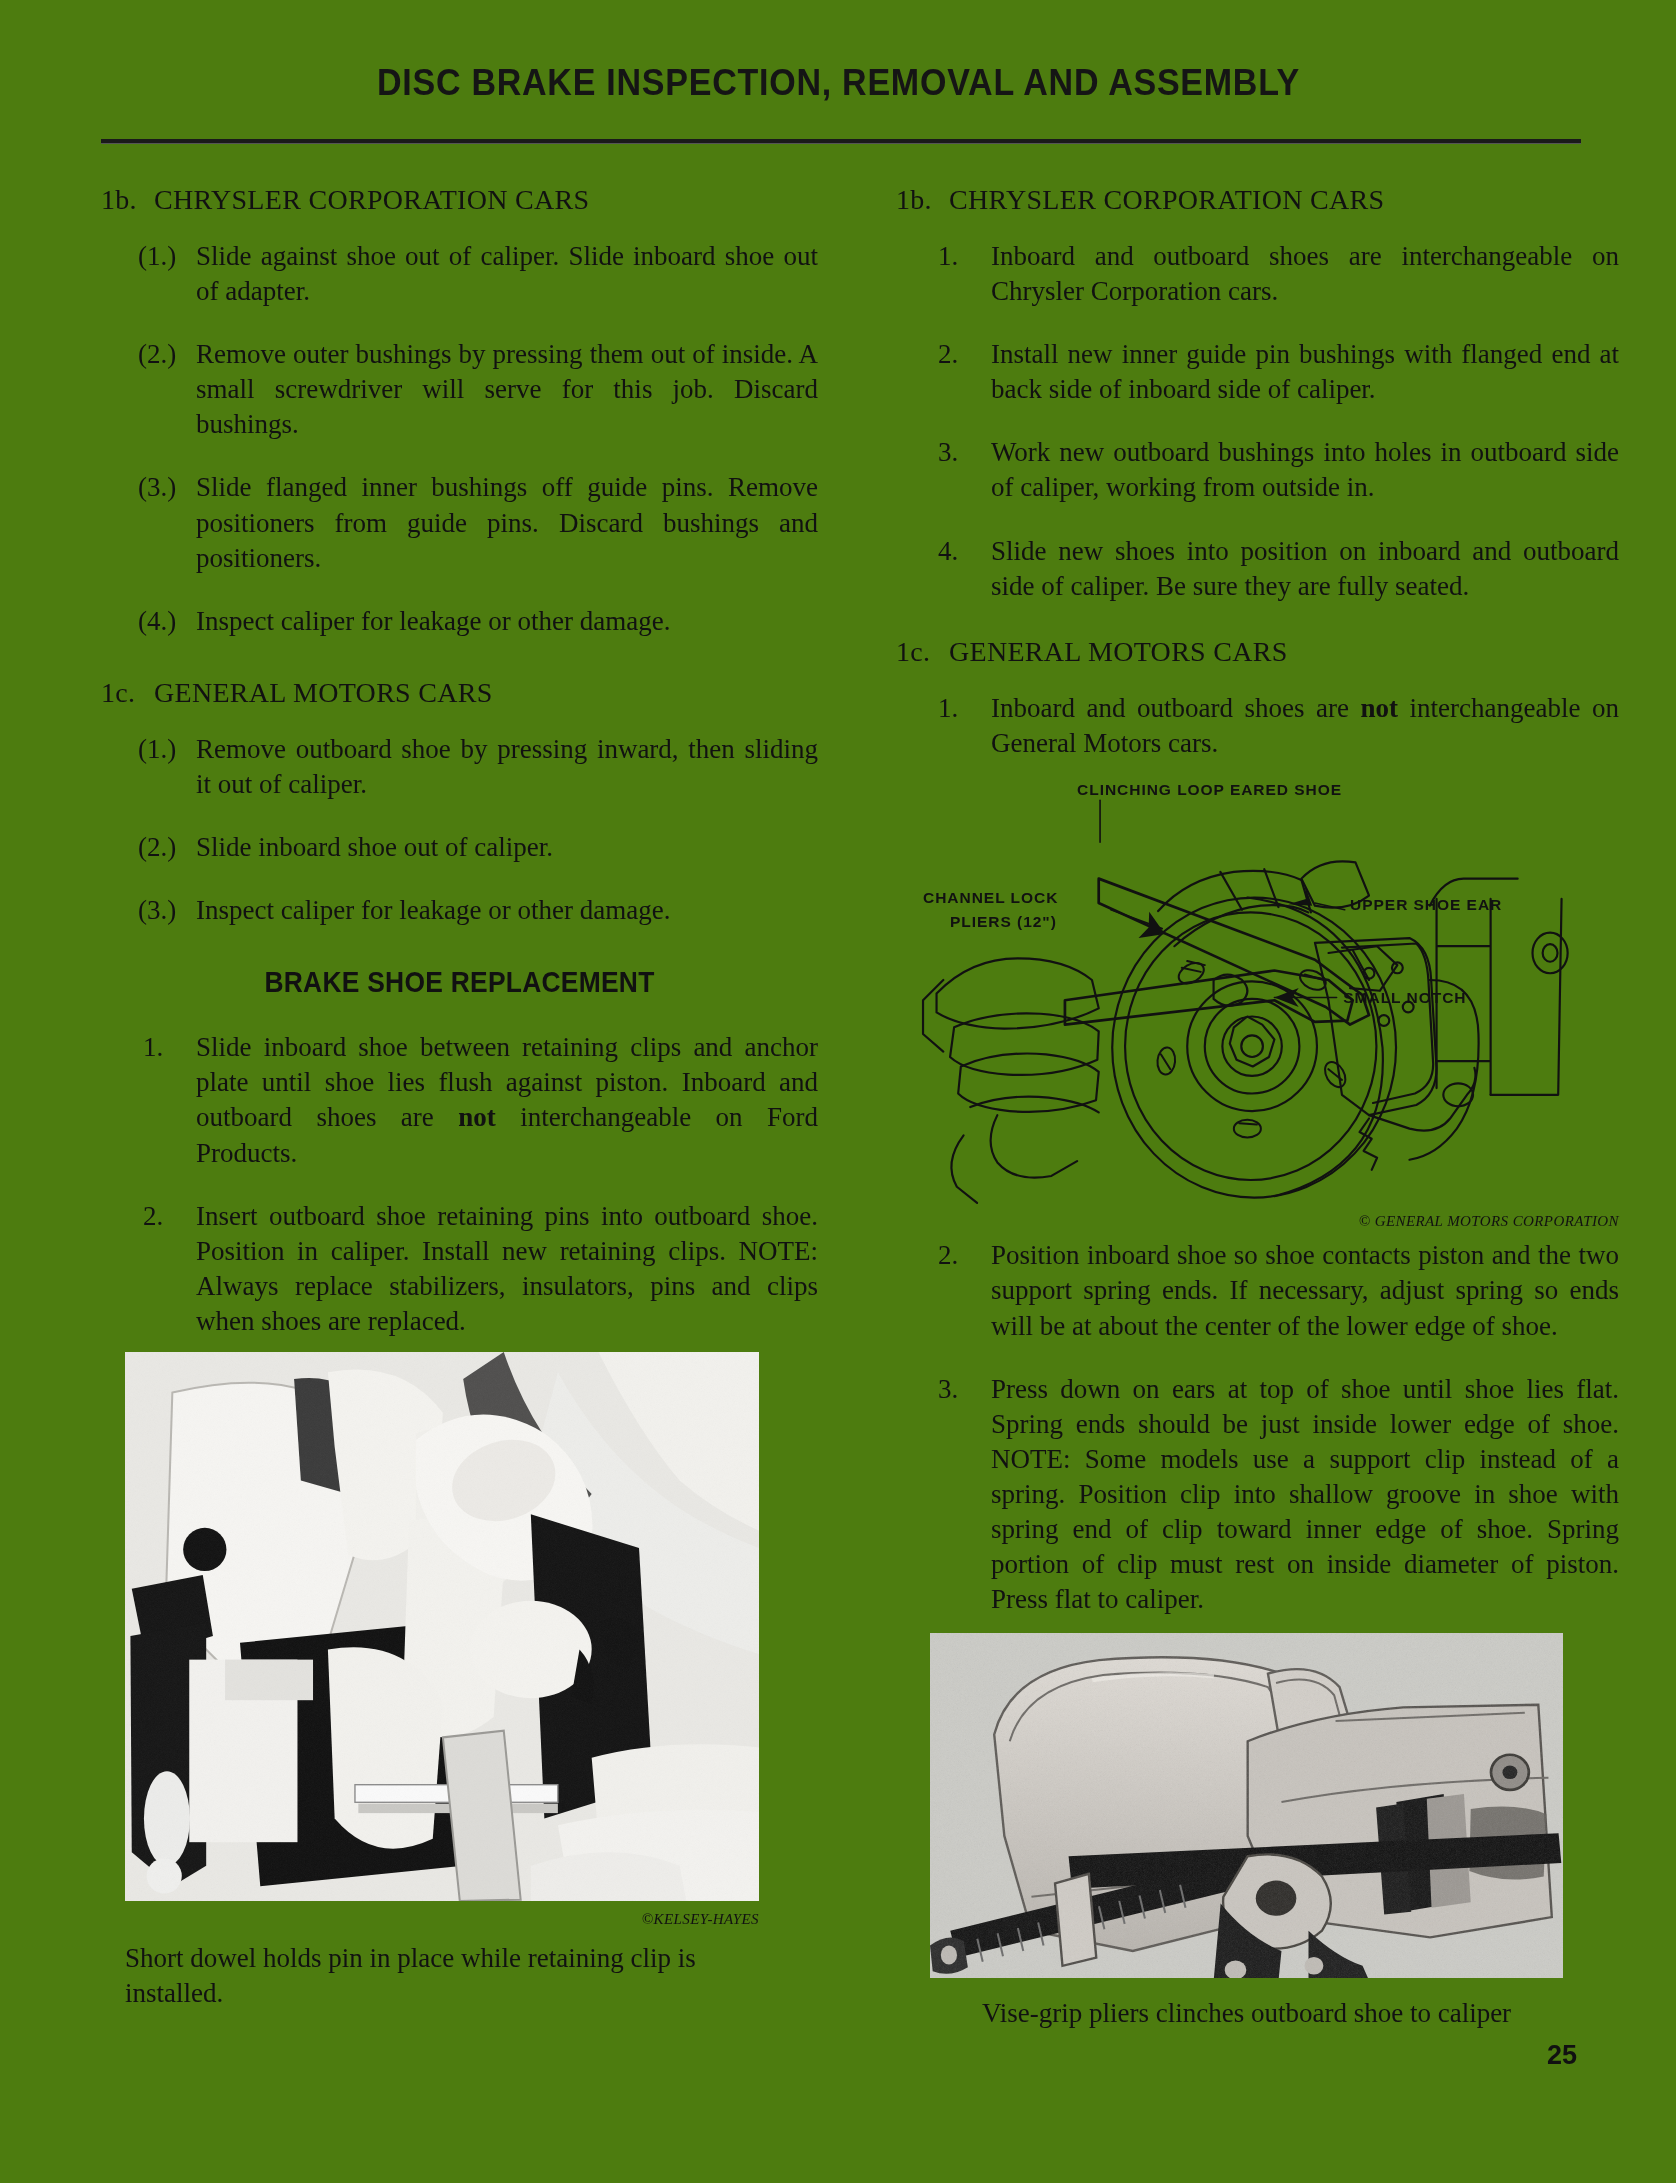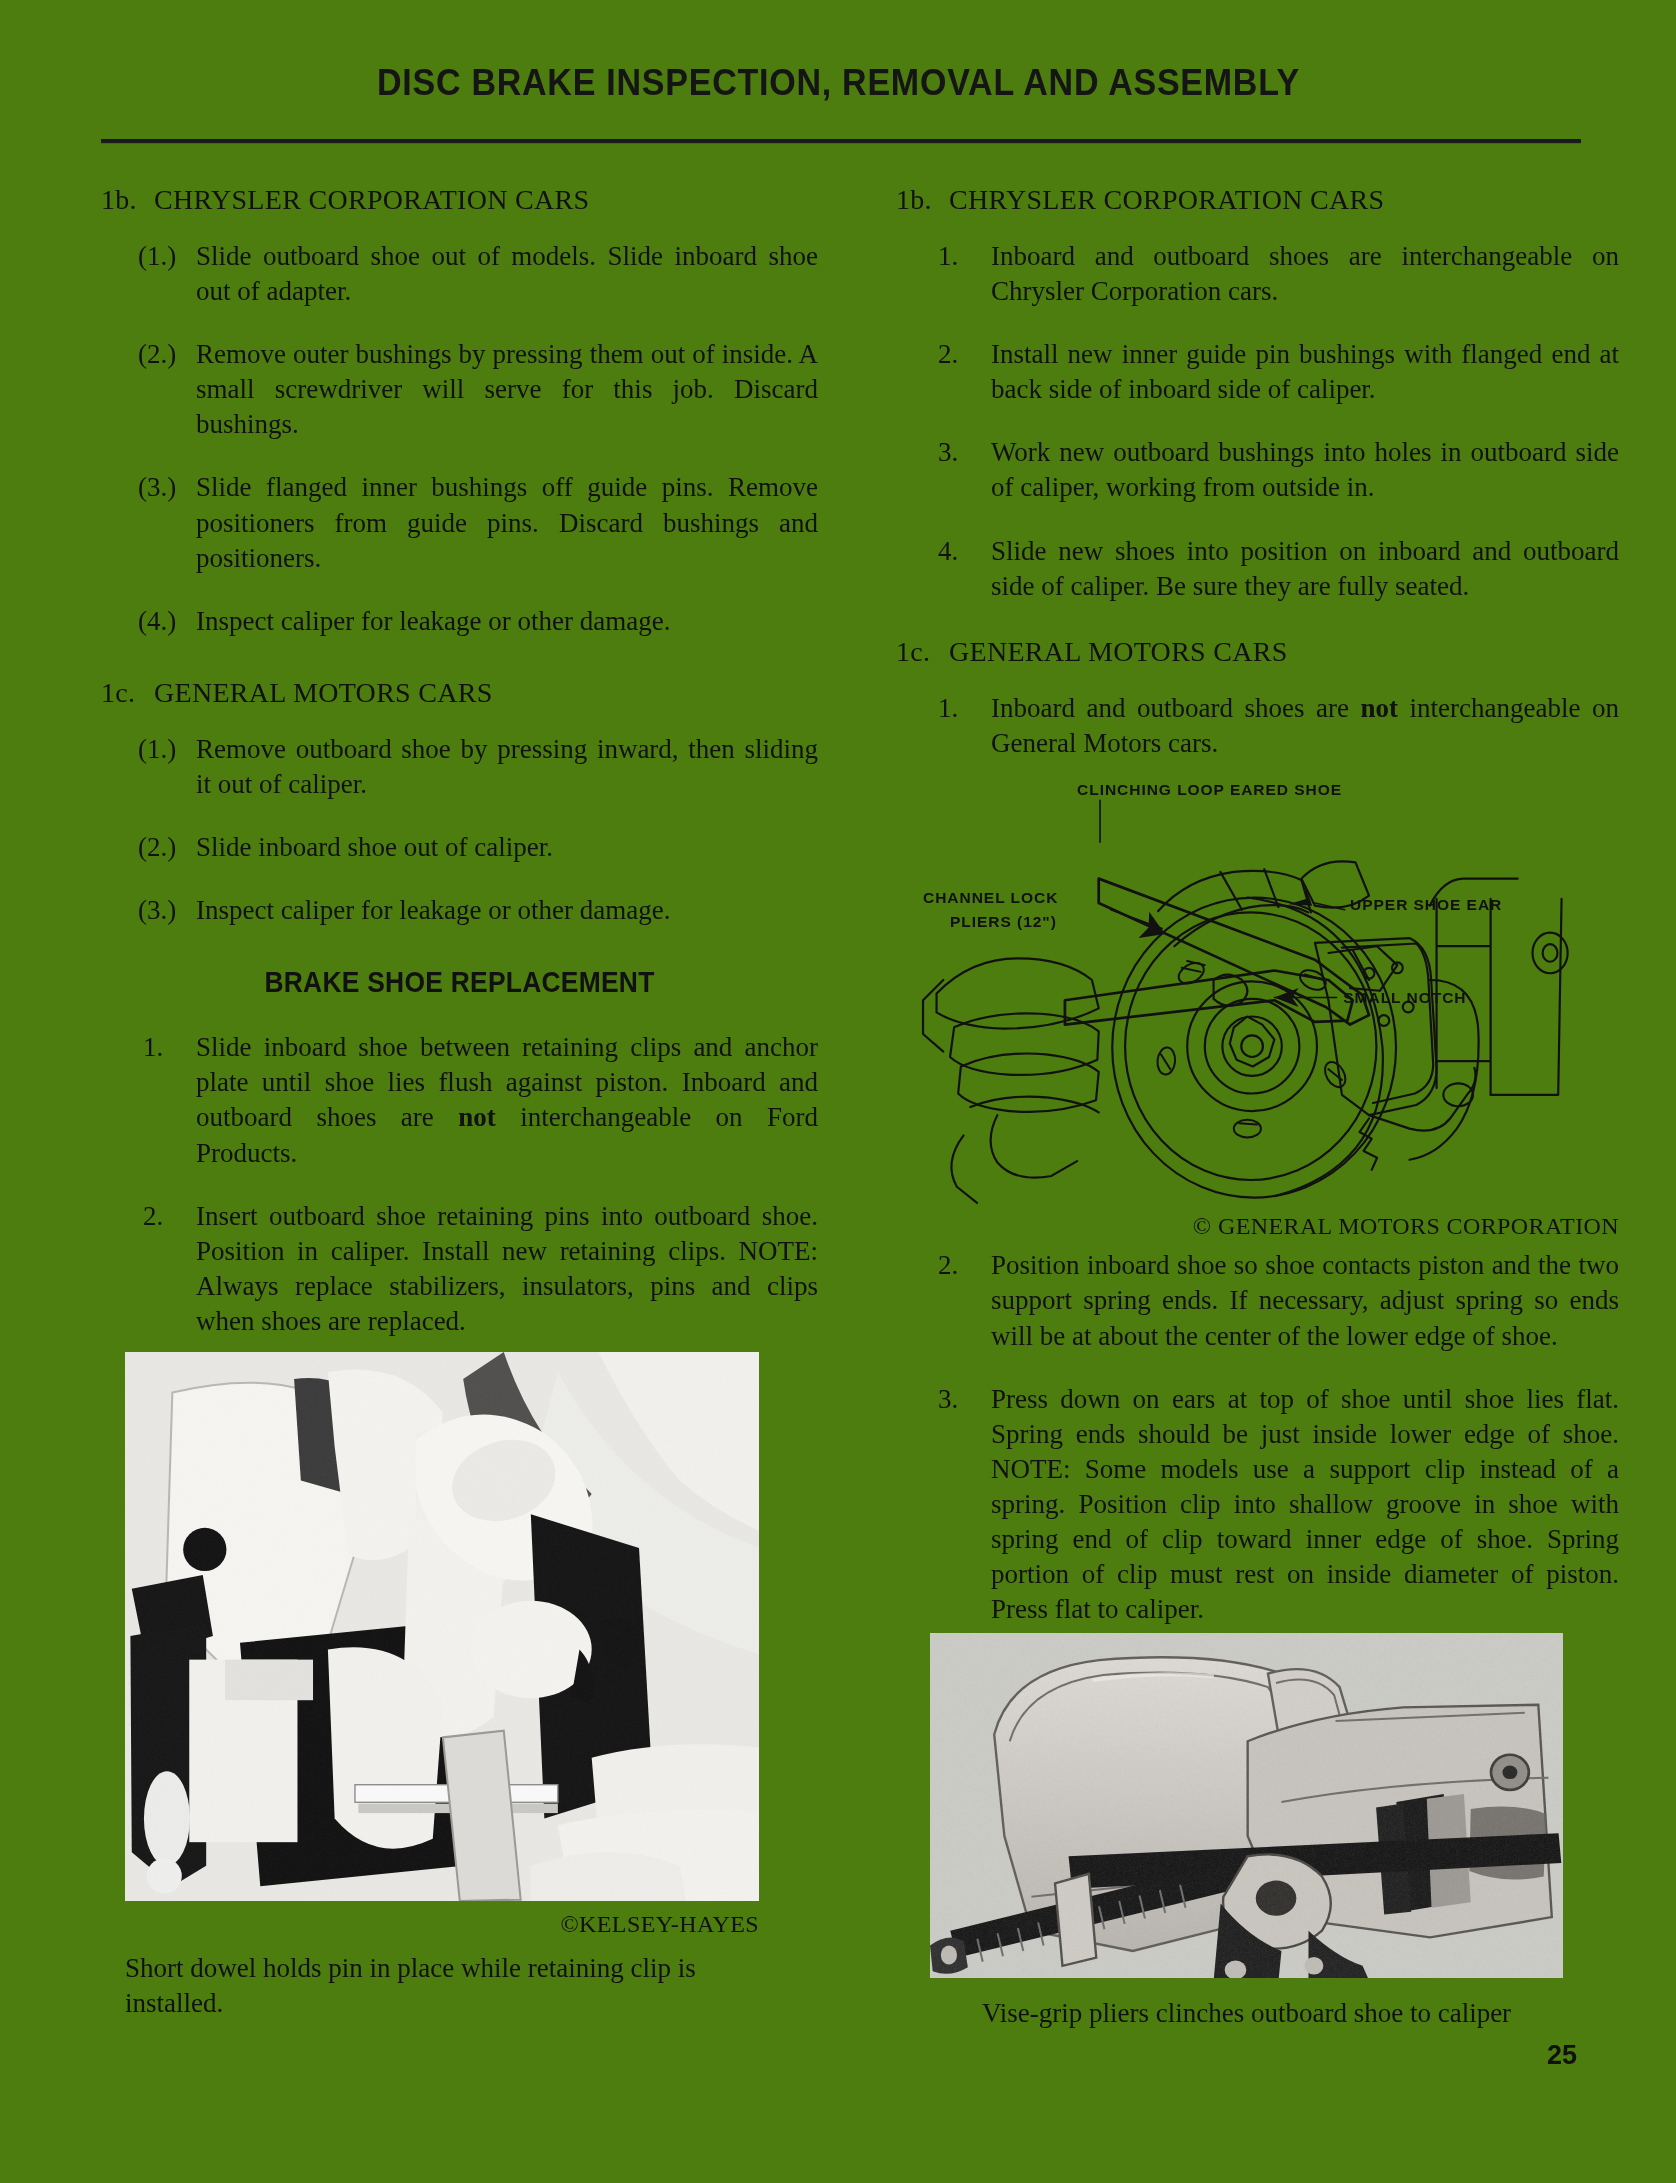--- a/index.html
+++ b/index.html
@@ -49,22 +49,23 @@
   .subhead{
     text-align:center;font-family:"Liberation Sans", sans-serif;
     font-weight:700;font-size:30px;letter-spacing:0.3px;
     transform:scaleX(.88);margin:37px 0 31px 0;
   }
 
   
   .figure{position:absolute;}
   .photo{background:#efefed;position:relative;overflow:hidden;}
   .credit{
-    font-size:24px;letter-spacing:0.4px;text-align:right;
+    font-size:15px;letter-spacing:0.4px;text-align:right;
     font-family:"Liberation Serif", serif;
+    font-style:italic;
   }
   .caption{font-size:27px;line-height:1.30;}
   .caption-center{text-align:center;}
 
   .page-no{
     position:absolute;right:100px;bottom:112px;
     font-family:"Liberation Sans", sans-serif;font-weight:700;font-size:27px;
   }
 
   
@@ -82,21 +83,21 @@
   <div class="rule"></div>
 
   <div class="col col-left">
 
     <div class="sect-head">
       <span class="lbl">1b.</span><span>CHRYSLER CORPORATION CARS</span>
     </div>
 
     <div class="item paren">
       <span class="num">(1.)</span>
-      <span class="body">Slide outboard shoe out of models. Slide inboard shoe out of adapter.</span>
+      <span class="body">Slide against shoe out of caliper. Slide inboard shoe out of adapter.</span>
     </div>
     <div class="item paren">
       <span class="num">(2.)</span>
       <span class="body">Remove outer bushings by pressing them out of inside. A small screwdriver will serve for this job. Discard bushings.</span>
     </div>
     <div class="item paren">
       <span class="num">(3.)</span>
       <span class="body">Slide flanged inner bushings off guide pins. Remove positioners from guide pins. Discard bushings and positioners.</span>
     </div>
     <div class="item paren" style="margin-bottom:38px;">

